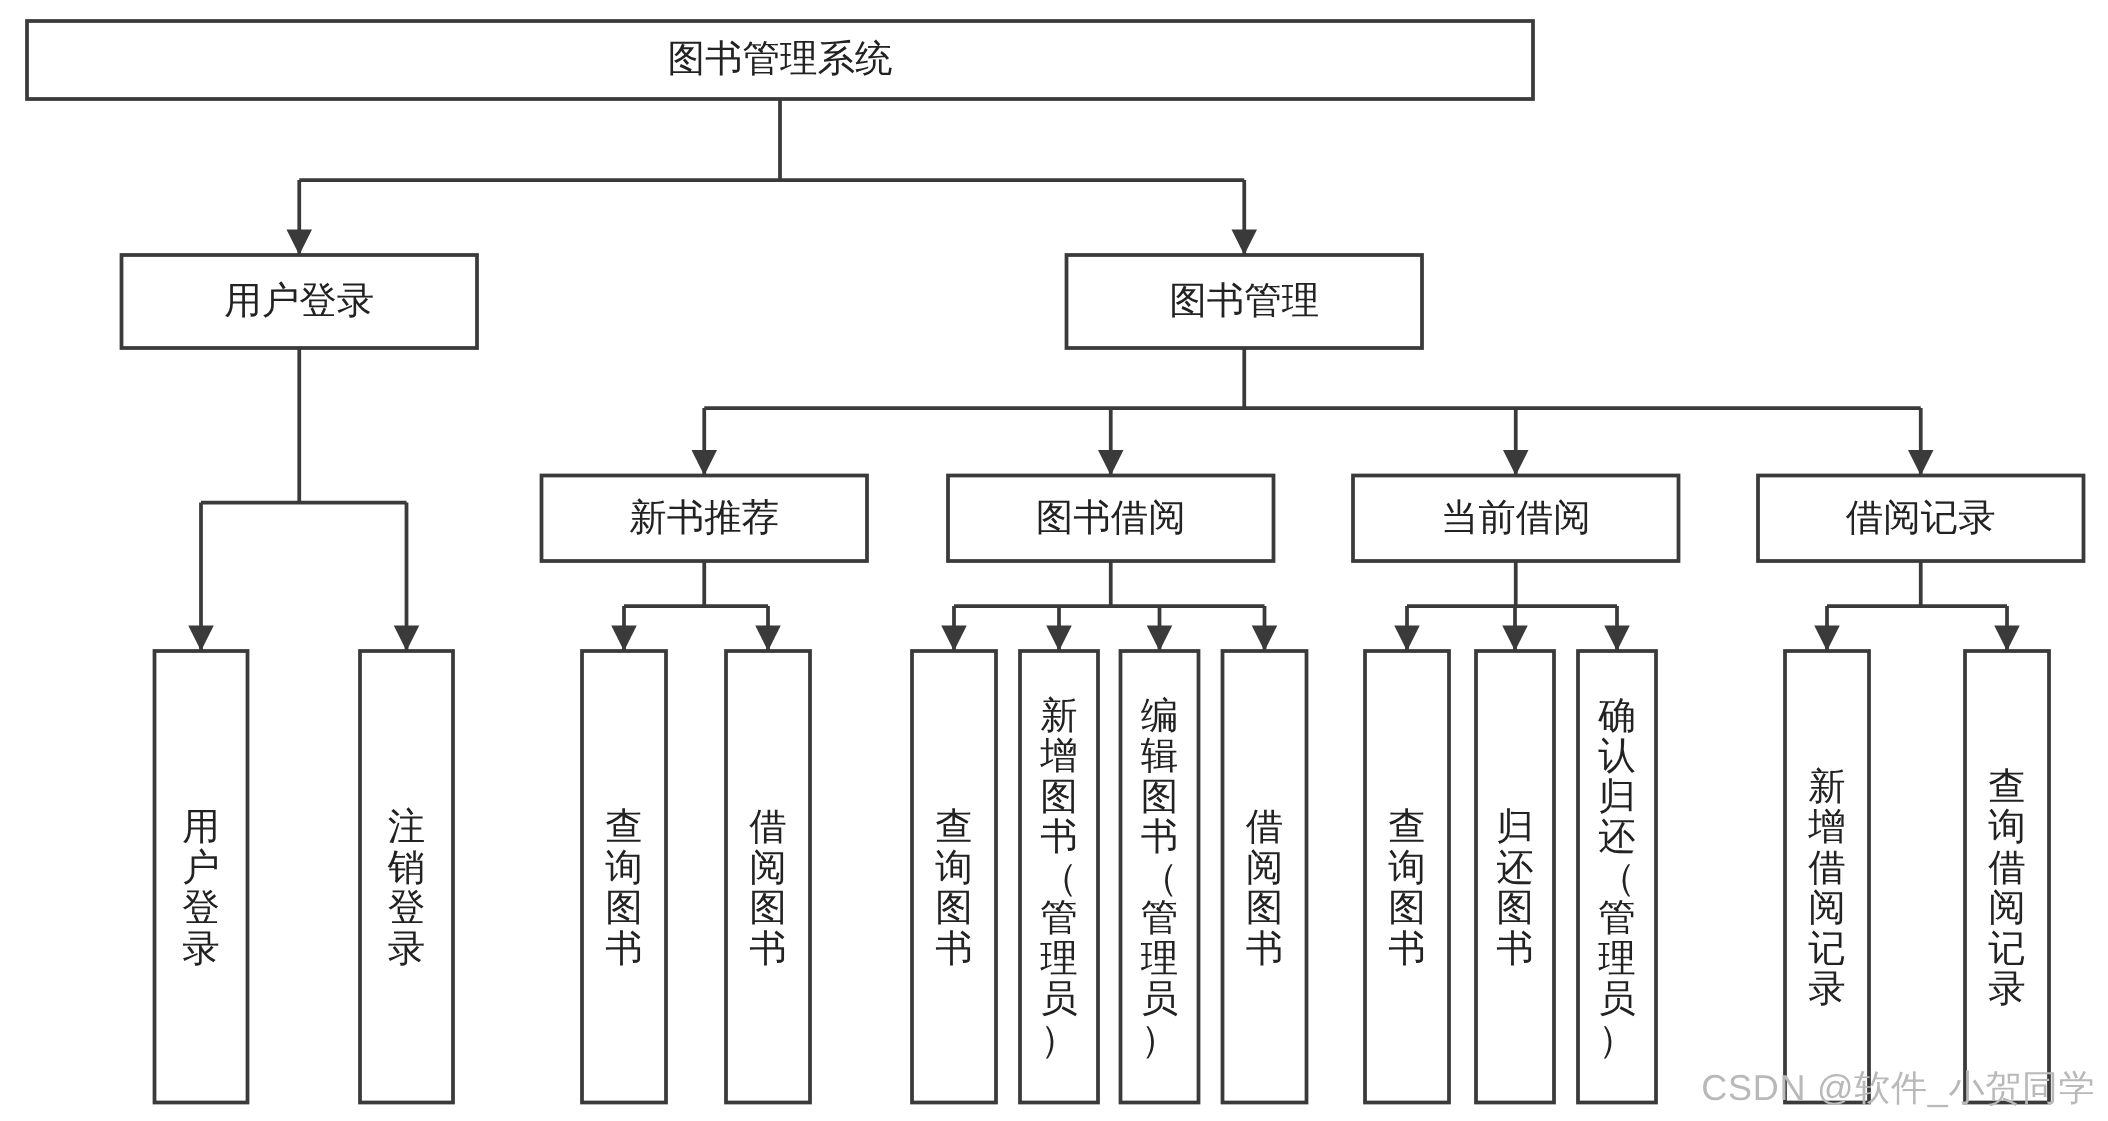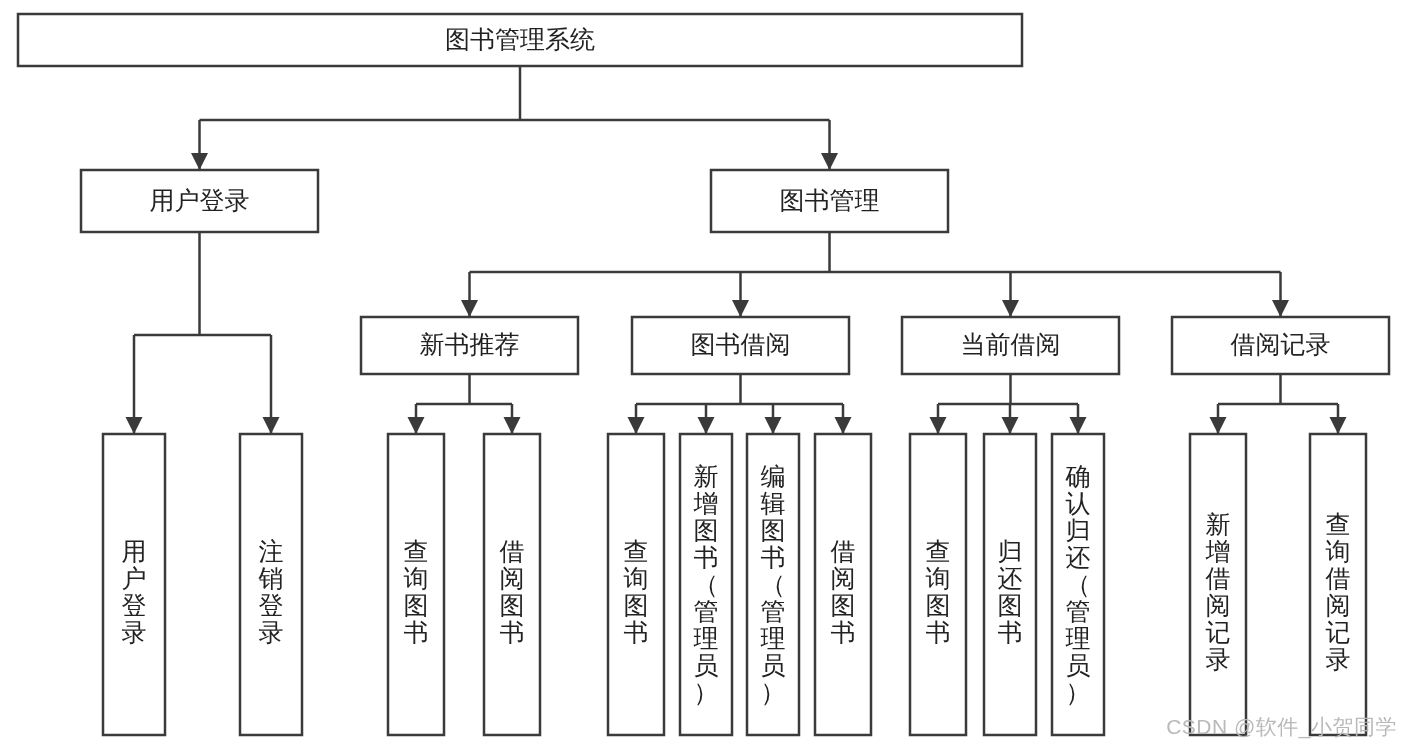--- a/index.html
+++ b/index.html
@@ -42,21 +42,21 @@
   }
   .edge-arrow {
     fill: #3a3a3a;
     stroke: none;
   }
   .watermark {
     position: absolute;
     right: 8px;
     bottom: 6px;
     font-family: "Liberation Sans", "DejaVu Sans", sans-serif;
-    font-size: 21px;
+    font-size: 24px;
     color: #b9b9b9;
     white-space: nowrap;
     letter-spacing: 0.5px;
   }
 </style>
 </head>
 <body>
 
 <svg id="diagram" viewBox="0 0 1405 747">
   <g id="edges-layer">

